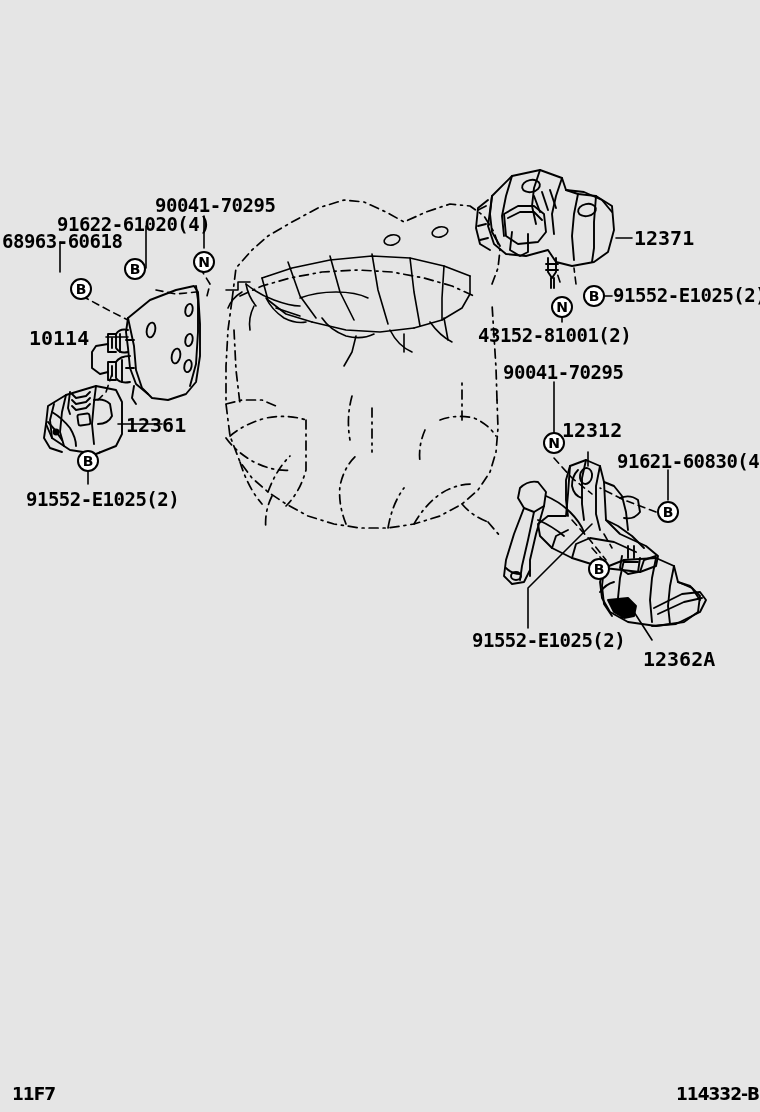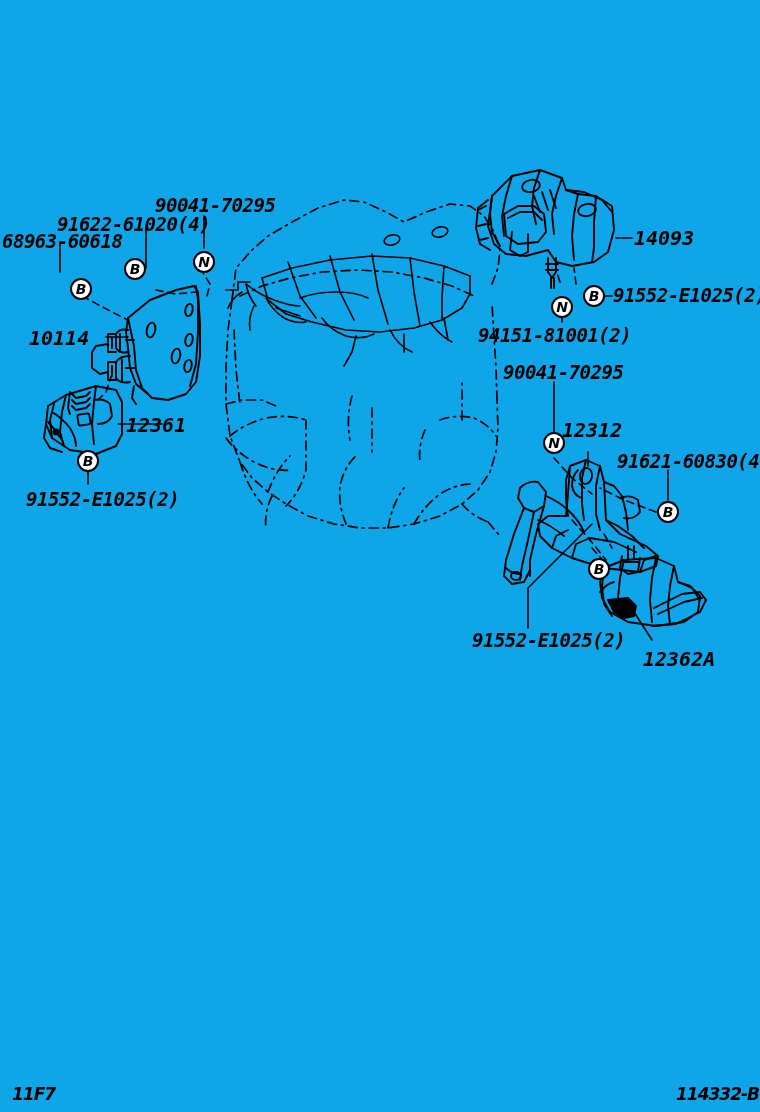--- a/index.html
+++ b/index.html
@@ -4,24 +4,23 @@
 <style>
   html, body {
     margin: 0;
     padding: 0;
     background: #ffffff;
   }
   #page {
     position: relative;
     width: 760px;
     height: 1112px;
-    background: #0ea5e9;
+    background: #e5e5e5;
     overflow: hidden;
     font-family: "DejaVu Sans Mono", "Liberation Mono", monospace;
-    font-style: italic;
   }
   #diagram-svg {
     position: absolute;
     left: 0;
     top: 0;
     width: 760px;
     height: 1112px;
   }
   .label {
     position: absolute;
@@ -304,25 +303,25 @@
   <div class="label" style="left:57px; top:215px;">91622-61020(4)</div>
 
   <div class="label" style="left:2px; top:232px;">68963-60618</div>
 
   <div class="label big" style="left:29px; top:328px;">10114</div>
 
   <div class="label big" style="left:126px; top:415px;">12361</div>
 
   <div class="label" style="left:26px; top:490px;">91552-E1025(2)</div>
 
-  <div class="label big" style="left:634px; top:228px;">14093</div>
+  <div class="label big" style="left:634px; top:228px;">12371</div>
 
   <div class="label" style="left:613px; top:286px;">91552-E1025(2)</div>
 
-  <div class="label" style="left:478px; top:326px;">94151-81001(2)</div>
+  <div class="label" style="left:478px; top:326px;">43152-81001(2)</div>
 
   <div class="label" style="left:503px; top:363px;">90041-70295</div>
 
   <div class="label big" style="left:562px; top:420px;text-align:right;">12312</div>
 
   <div class="label" style="left:617px; top:452px;">91621-60830(4)</div>
 
   <div class="label" style="left:472px; top:631px;">91552-E1025(2)</div>
 
   <div class="label big" style="left:605px; top:649px;margin-left:38px;">12362A</div>

